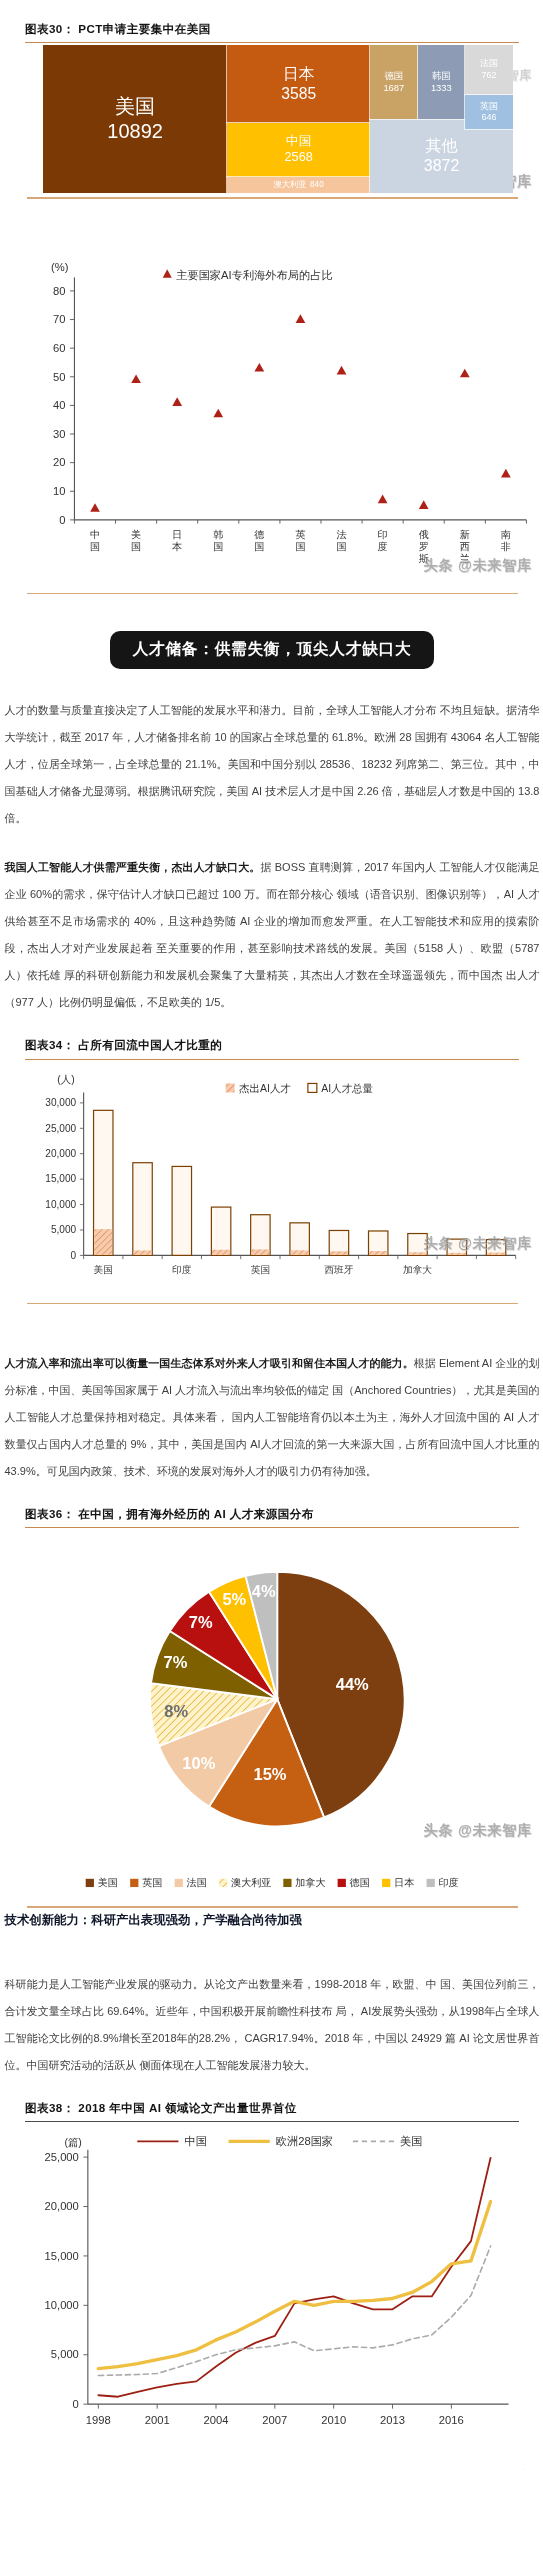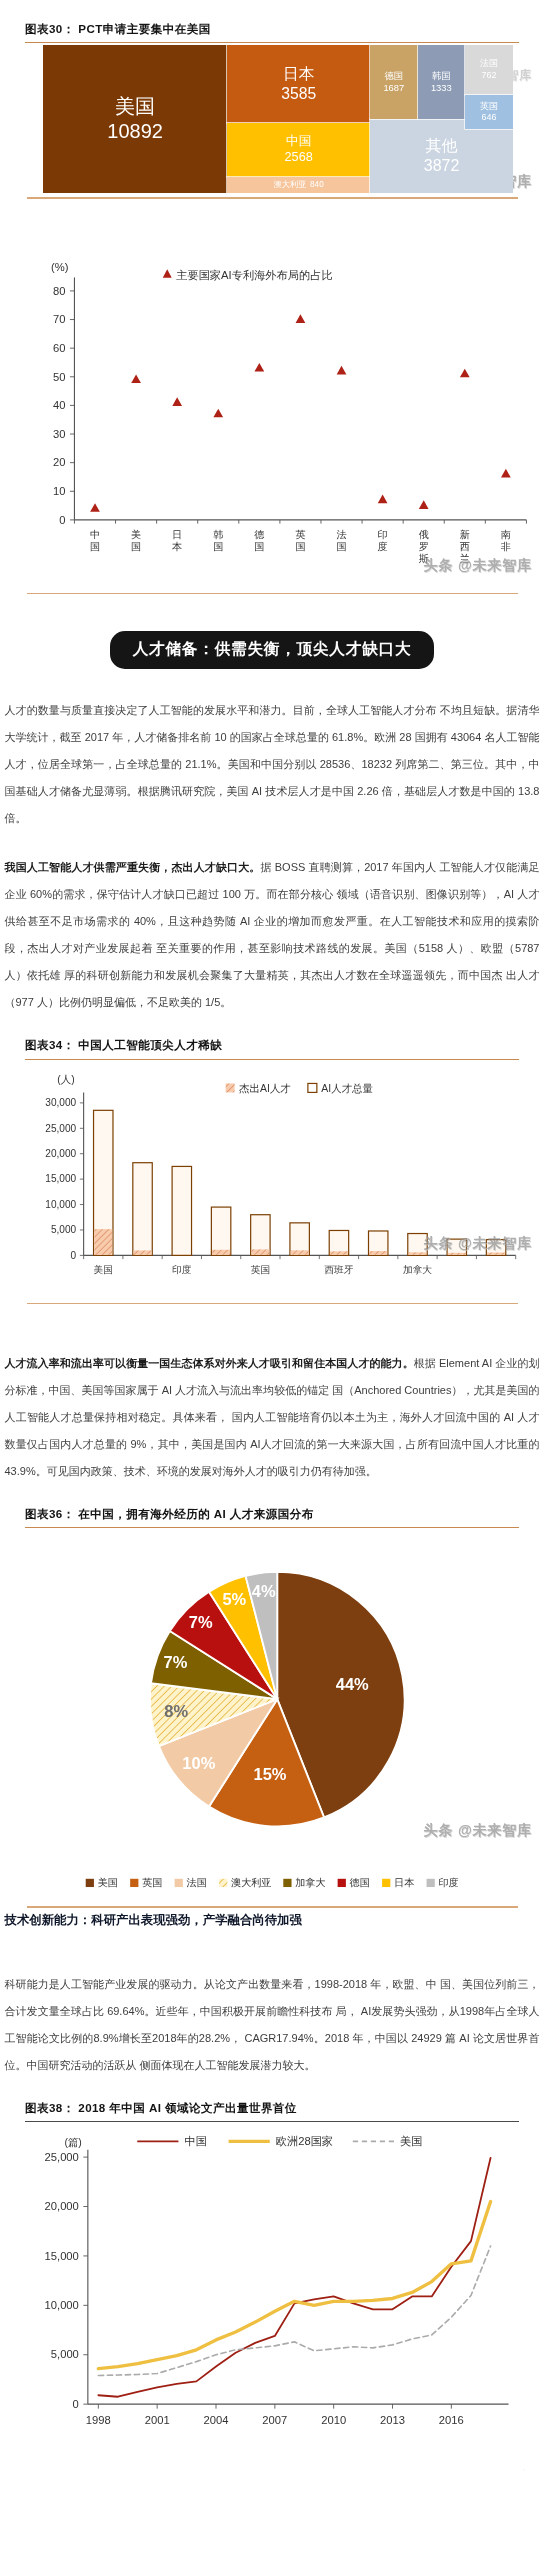--- a/index.html
+++ b/index.html
@@ -7,21 +7,21 @@
         font-family:"Liberation Sans",sans-serif;color:#3d3d3d;padding:18px 0 22.5px 0;box-sizing:border-box;}
   .fig-title{margin:0 21px;font-size:11.6px;font-weight:700;color:#141414;
              padding-bottom:5.2px;border-bottom:1.5px solid #c9884f;letter-spacing:0.4px;}
   .fig-title.dark{border-bottom-color:#4a4a4a;}
   .rule{height:1.5px;background:#d8a878;margin:4.5px 22.5px 0 22.5px;}
   .treemap{position:relative;width:470px;height:148px;margin:1.5px 0 0 39px;overflow:hidden;}
   .treemap .blk{position:absolute;display:flex;flex-direction:column;align-items:center;justify-content:center;
                 color:#fff;box-shadow:0 0 0 0.7px #fff;line-height:1.25;text-align:center;}
   .treemap .blk.inline{flex-direction:row;gap:3.7px;}
   .black-header{width:fit-content;margin:37px auto 28.5px auto;background:#151515;color:#fff;
-                font-size:15.7px;font-weight:700;padding:8.2px 22.5px;border-radius:15px;letter-spacing:0.7px;}
+                font-size:15.7px;font-weight:700;padding:8.2px 22.5px;border-radius:10px;letter-spacing:0.7px;}
   .body-text{margin:0 4.5px 22.5px 4.5px;font-size:11px;line-height:2.45;text-align:justify;color:#3d3d3d;}
   .body-text b{color:#1c1c1c;}
   .subtitle{margin:0 4.5px 19.5px 4.5px;font-size:12.4px;font-weight:700;color:#0f172a;}
   .chart-mount{margin:7.5px 0 0 6px;}
   .wm{position:absolute;right:12px;color:#8f8f8f;opacity:.72;font-size:14.2px;font-weight:700;
       letter-spacing:0.7px;text-shadow:0.7px 0.7px 0 #c9c9c9;pointer-events:none;white-space:nowrap;}
   .wm.light{opacity:.4;font-size:12px;}
   section{margin:4px;}
   .gap-lg{height:42px;}
   .gap-md{height:22.5px;}
@@ -149,21 +149,21 @@
   </section>
 
   <div class="black-header">人才储备：供需失衡，顶尖人才缺口大</div>
 
   <p class="body-text">人才的数量与质量直接决定了人工智能的发展水平和潜力。目前，全球人工智能人才分布 不均且短缺。据清华大学统计，截至 2017 年，人才储备排名前 10 的国家占全球总量的 61.8%。欧洲 28 国拥有 43064 名人工智能人才，位居全球第一，占全球总量的 21.1%。美国和中国分别以 28536、18232 列席第二、第三位。其中，中国基础人才储备尤显薄弱。根据腾讯研究院，美国 AI 技术层人才是中国 2.26 倍，基础层人才数是中国的 13.8 倍。</p>
 
   <p class="body-text"><b>我国人工智能人才供需严重失衡，杰出人才缺口大。</b><span>据 BOSS 直聘测算，2017 年国内人 工智能人才仅能满足企业 60%的需求，保守估计人才缺口已超过 100 万。而在部分核心 领域（语音识别、图像识别等），AI 人才供给甚至不足市场需求的 40%，且这种趋势随 AI 企业的增加而愈发严重。在人工智能技术和应用的摸索阶段，杰出人才对产业发展起着 至关重要的作用，甚至影响技术路线的发展。美国（5158 人）、欧盟（5787 人）依托雄 厚的科研创新能力和发展机会聚集了大量精英，其杰出人才数在全球遥遥领先，而中国杰 出人才（977 人）比例仍明显偏低，不足欧美的 1/5。</span></p>
 
   <section>
     <div class="fig-title">
-      <span>图表34：  中国人工智能顶尖人才稀缺</span>
+      <span>图表34：  占所有回流中国人才比重的</span>
     </div>
     <div class="chart-mount" id="mount-fig34"><svg viewBox="0 0 700 305" width="524" height="228">
           <defs>
             <pattern id="barHatch" patternUnits="userSpaceOnUse" width="6" height="6" patternTransform="rotate(45)">
               <rect width="6" height="6" fill="#f8cbad"></rect>
               <line x1="0" y1="0" x2="0" y2="6" stroke="#db8f62" stroke-width="2"></line>
             </pattern>
           </defs>
           <text x="86" y="22" text-anchor="end" font-size="14" fill="#333">(人)</text>
           <text x="88" y="256.5" text-anchor="end" font-size="13.5" fill="#333">0</text>

